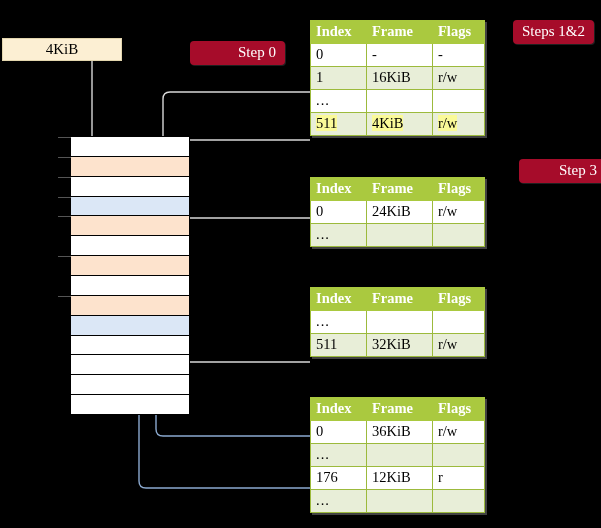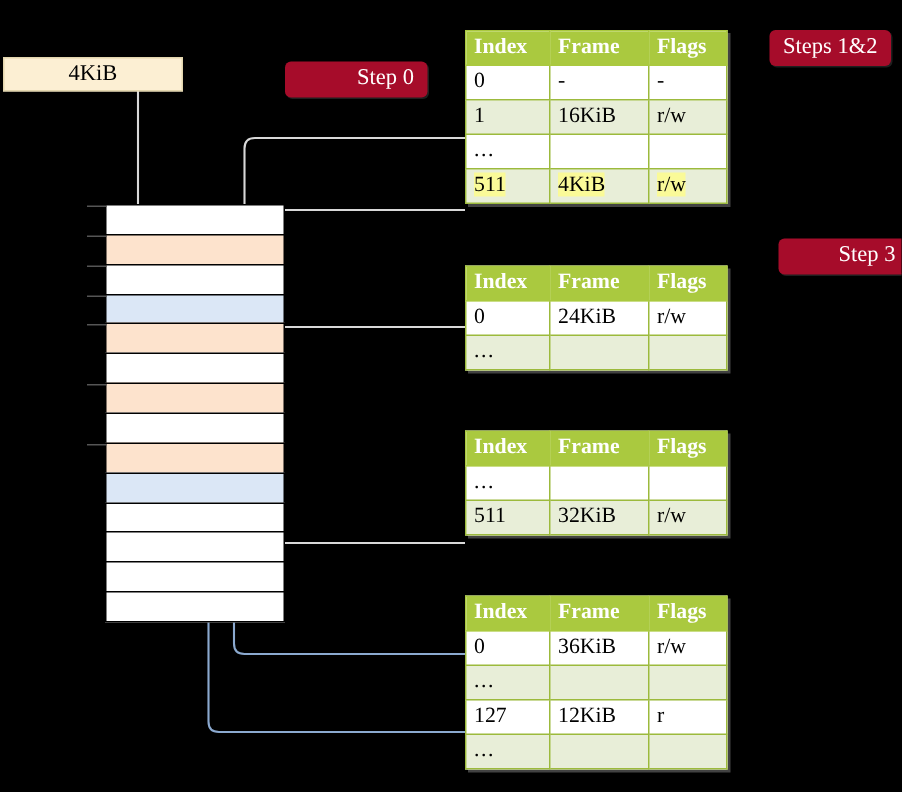--- a/index.html
+++ b/index.html
@@ -252,21 +252,21 @@
             <td class="c-index">0</td>
             <td class="c-frame">36KiB</td>
             <td class="c-flags">r/w</td>
           </tr>
           <tr class="alt">
             <td class="c-index"><span class="dots">...</span></td>
             <td class="c-frame"></td>
             <td class="c-flags"></td>
           </tr>
           <tr class="plain">
-            <td class="c-index">127</td>
+            <td class="c-index">176</td>
             <td class="c-frame">12KiB</td>
             <td class="c-flags">r</td>
           </tr>
           <tr class="alt">
             <td class="c-index"><span class="dots">...</span></td>
             <td class="c-frame"></td>
             <td class="c-flags"></td>
           </tr>
         </tbody>
       </table>

